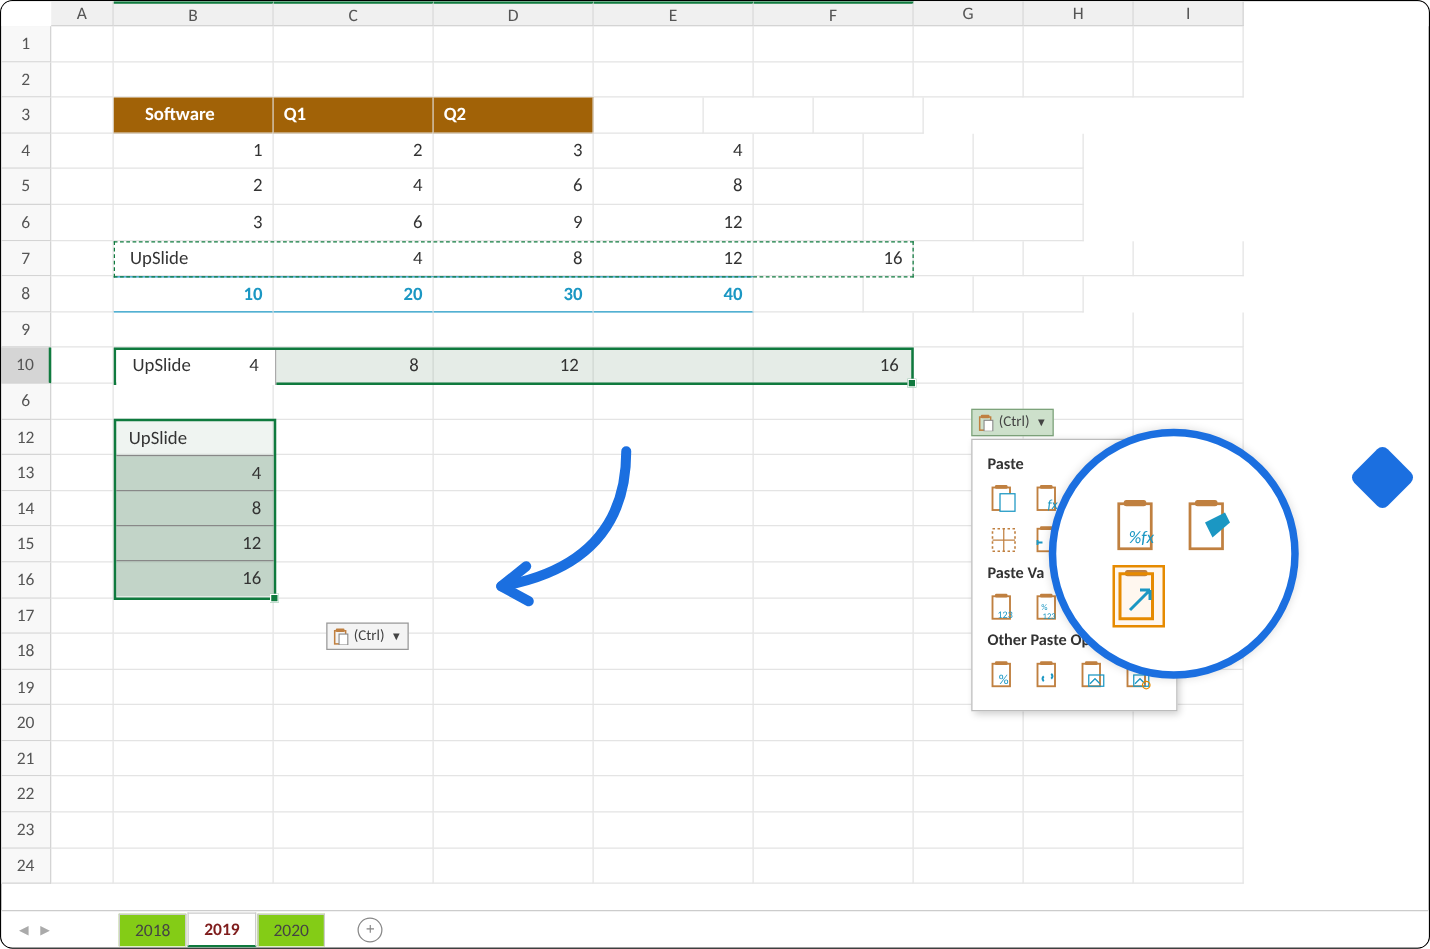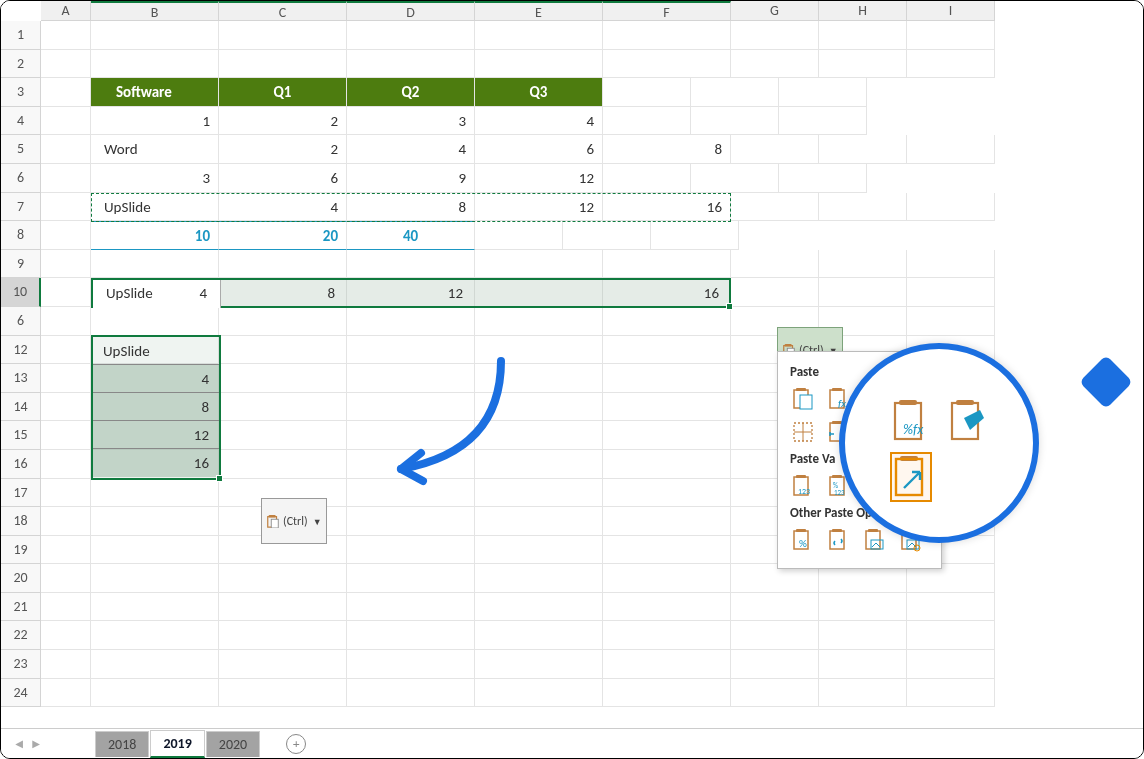--- a/index.html
+++ b/index.html
@@ -8,41 +8,41 @@
   .colhead { border-right: 1px solid #d4d4d4; border-bottom: 1px solid #d4d4d4; text-align: center; color: #555; font-size: 14px; background:#f0f0f0; line-height:20px; height:20px;}
   .corner { position:absolute; left:0; top:0; width:40px; height:20px; background:#f0f0f0; border-right:1px solid #d4d4d4; border-bottom:1px solid #d4d4d4;}
   .rowheads { position:absolute; left:0; top:20px; width:40px; }
   .rowhead { height:28.6px; border-bottom:1px solid #d4d4d4; border-right:1px solid #d4d4d4; text-align:center; color:#555; font-size:14px; line-height:28px; background:#f8f8f8;}
   .rowhead.sel { background:#d5d5d5; border-right:2px solid #0f7a3e;}
   .grid { position:absolute; left:40px; top:20px; right:0; }
   .gridrow { display:flex; height:28.6px; }
   .cell { border-right:1px solid #e4e4e4; border-bottom:1px solid #e4e4e4; padding:0 8px; line-height:28px; white-space:nowrap; overflow:hidden;}
   .wA{width:50px;} .wB{width:128px;} .wC{width:128px;} .wD{width:128px;} .wE{width:128px;} .wF{width:128px;}
   .wG{width:88px;} .wH{width:88px;} .wI{width:88px;}
-  .hdr { background:#4d7c0f; color:#fff; font-weight:bold; }
-  .hdr-left{text-align:left; padding-left:25px;} .hdr-c{text-align:center;}
+  .hdr { background:#a16207; color:#fff; font-weight:bold; }
+  .hdr-left{text-align:left; padding-left:25px;} .hdr-c{}
   .datalabel{padding-left:13px;color:#333;}
   .num{text-align:right;color:#333;}
   .total{color:#1b97c3; font-weight:bold;}
   .total-border-top{border-top:1.5px solid #1b97c3;} .total-border-bot{border-bottom:1.5px solid #1b97c3;}
   .greenline{border-bottom:2px solid #0f7a3e;}
   .colhead.greenline{border-top:2px solid #0f7a3e; border-bottom:1px solid #d4d4d4;}
 
   .dashed-row-overlay { position:absolute; border:1.5px dashed #0f7a3e; pointer-events:none; }
   .sel-overlay { position:absolute; border:2px solid #0f7a3e; background:rgba(150,180,160,0.25); pointer-events:none;}
   .sel-overlay .firstcell{position:absolute; left:0;top:0;width:128px;height:28px;background:#fff;border-right:1px solid #aaa;}
   .sel-overlay .handle{position:absolute;right:-4px;bottom:-4px;width:7px;height:7px;background:#0f7a3e;border:1px solid #fff;}
   .sel-overlay span.data { position:absolute; color:#333;}
 
   .paste-result { position:absolute; border:2px solid #0f7a3e; background:rgba(150,180,160,0.15);}
   .paste-result .hcell {height:28px;border-bottom:1px solid #888; padding:0 10px; line-height:28px;}
   .paste-result .rcell {height:28px;border-bottom:1px solid #888; padding:0 10px; line-height:28px; text-align:right; background:rgba(150,180,160,0.5);}
   .paste-result .handle{position:absolute;right:-4px;bottom:-4px;width:7px;height:7px;background:#0f7a3e;border:1px solid #fff;}
 
-  .ctrl-btn { position:absolute; display:flex; align-items:center; gap:3px; border:1px solid #999; background:#f4f4f4; padding:15px 4px; font-size:12px; color:#444; cursor:pointer;}
+  .ctrl-btn { position:absolute; display:flex; align-items:center; gap:3px; border:1px solid #999; background:#f4f4f4; padding:3px 4px; font-size:12px; color:#444; cursor:pointer;}
   .ctrl-btn.active{background:#cde0cb;border-color:#7da37b;}
   .ctrl-btn svg{width:14px;height:14px;}
   .ctrl-btn .caret{font-size:9px;margin-left:2px;}
 
   .paste-menu { position:absolute; background:#fff; border:1px solid #bbb; box-shadow:2px 2px 6px rgba(0,0,0,0.2); padding:8px 10px 10px 10px; font-size:13px; width:165px;}
   .paste-menu .mtitle{font-weight:bold; margin:4px 0 5px 2px; color:#333;}
   .paste-menu .iconrow{display:flex; gap:6px; flex-wrap:wrap; margin-bottom:3px;}
   .paste-menu .picon{width:30px;height:30px;border:1px solid transparent;display:flex;align-items:center;justify-content:center;cursor:pointer;}
 
   .zoom-circle { position:absolute; width:200px; height:200px; border-radius:50%; border:6px solid #1b6fe0; background:#fff; box-shadow:0 0 8px rgba(0,0,0,0.15); display:flex; flex-direction:column; align-items:center; justify-content:center; z-index:100;}
@@ -50,22 +50,22 @@
   .zoom-circle .bigicon{width:42px;height:50px;display:flex;align-items:center;justify-content:center;}
   .zoom-circle .bigicon.highlight{border:2px solid #e68a00;background:#fff7ef;}
   .tooltip { position:absolute; background:#fff; border:1px solid #888; padding:4px 10px; font-size:15px; color:#555; white-space:nowrap; box-shadow:1px 1px 3px rgba(0,0,0,0.2);}
 
   .arrow-svg { position:absolute; pointer-events:none; z-index:50;}
   .diamond { position:absolute; width:38px; height:38px; background:#1b6fe0; transform:rotate(45deg); z-index:150; border-radius:6px;}
   .diamond::after{content:'';position:absolute;inset:0;transform:rotate(-45deg);}
 
   .sheetbar { position:absolute; left:0; right:0; bottom:0; height:30px; background:#fff; border-top:1px solid #ccc; display:flex; align-items:center; padding-left:10px; gap:1px;}
   .scroll-btn{width:16px;text-align:center;color:#aaa;font-size:10px;cursor:pointer;}
-  .tab{padding:4px 12px;font-size:14px;border:1px solid #ccc;border-bottom:none;color:#444;background:#a3a3a3;cursor:pointer;}
-  .tab.active{border-bottom:2px solid #0f7a3e;font-weight:bold;color:#0f172a;background:#fff;}
+  .tab{padding:4px 12px;font-size:14px;border:1px solid #ccc;border-bottom:none;color:#444;background:#84cc16;cursor:pointer;}
+  .tab.active{border-bottom:2px solid #0f7a3e;font-weight:bold;color:#7f1d1d;background:#fff;}
   .newsheet{width:20px;height:20px;border-radius:50%;border:1.2px solid #888;display:flex;align-items:center;justify-content:center;color:#888;font-size:13px;margin-left:25px;cursor:pointer;}
 </style>
 </head>
 <body>
 
 <div class="corner"></div>
 <div class="rowcol-area">
   <div class="colhead wA">A</div>
   <div class="colhead greenline wB">B</div>
   <div class="colhead greenline wC">C</div>
@@ -125,38 +125,36 @@
       <div class="cell wF"></div>
       <div class="cell wG"></div>
       <div class="cell wH"></div>
       <div class="cell wI"></div>
     </div>
     <div class="gridrow">
       <div class="cell wA"></div>
       <div class="cell wB hdr hdr-left">Software</div>
       <div class="cell wC hdr hdr-c">Q1</div>
       <div class="cell wD hdr hdr-c">Q2</div>
-      <div class="cell wE hdr hdr-c">Q3</div>
       <div class="cell wG"></div>
       <div class="cell wH"></div>
       <div class="cell wI"></div>
     </div>
     <div class="gridrow">
       <div class="cell wA"></div>
       <div class="cell wC num">1</div>
       <div class="cell wD num">2</div>
       <div class="cell wE num">3</div>
       <div class="cell wF num">4</div>
       <div class="cell wG"></div>
       <div class="cell wH"></div>
       <div class="cell wI"></div>
     </div>
     <div class="gridrow">
       <div class="cell wA"></div>
-      <div class="cell wB datalabel">Word</div>
       <div class="cell wC num">2</div>
       <div class="cell wD num">4</div>
       <div class="cell wE num">6</div>
       <div class="cell wF num">8</div>
       <div class="cell wG"></div>
       <div class="cell wH"></div>
       <div class="cell wI"></div>
     </div>
     <div class="gridrow">
       <div class="cell wA"></div>
@@ -176,21 +174,22 @@
       <div class="cell wE num">12</div>
       <div class="cell wF num">16</div>
       <div class="cell wG"></div>
       <div class="cell wH"></div>
       <div class="cell wI"></div>
     </div>
     <div class="gridrow">
       <div class="cell wA"></div>
       <div class="cell wC total total-border-top total-border-bot num" style="color: rgb(27, 151, 195);">10</div>
       <div class="cell wD total total-border-top total-border-bot num" style="color: rgb(27, 151, 195);">20</div>
-      <div class="cell wF total total-border-top total-border-bot num" style="color: rgb(27, 151, 195); text-align: center;">40</div>
+      <div class="cell wE total total-border-top total-border-bot num" style="color: rgb(27, 151, 195);">30</div>
+      <div class="cell wF total total-border-top total-border-bot num" style="color: rgb(27, 151, 195);">40</div>
       <div class="cell wG"></div>
       <div class="cell wH"></div>
       <div class="cell wI"></div>
     </div>
     <div class="gridrow">
       <div class="cell wA"></div>
       <div class="cell wB"></div>
       <div class="cell wC"></div>
       <div class="cell wD"></div>
       <div class="cell wE"></div>

